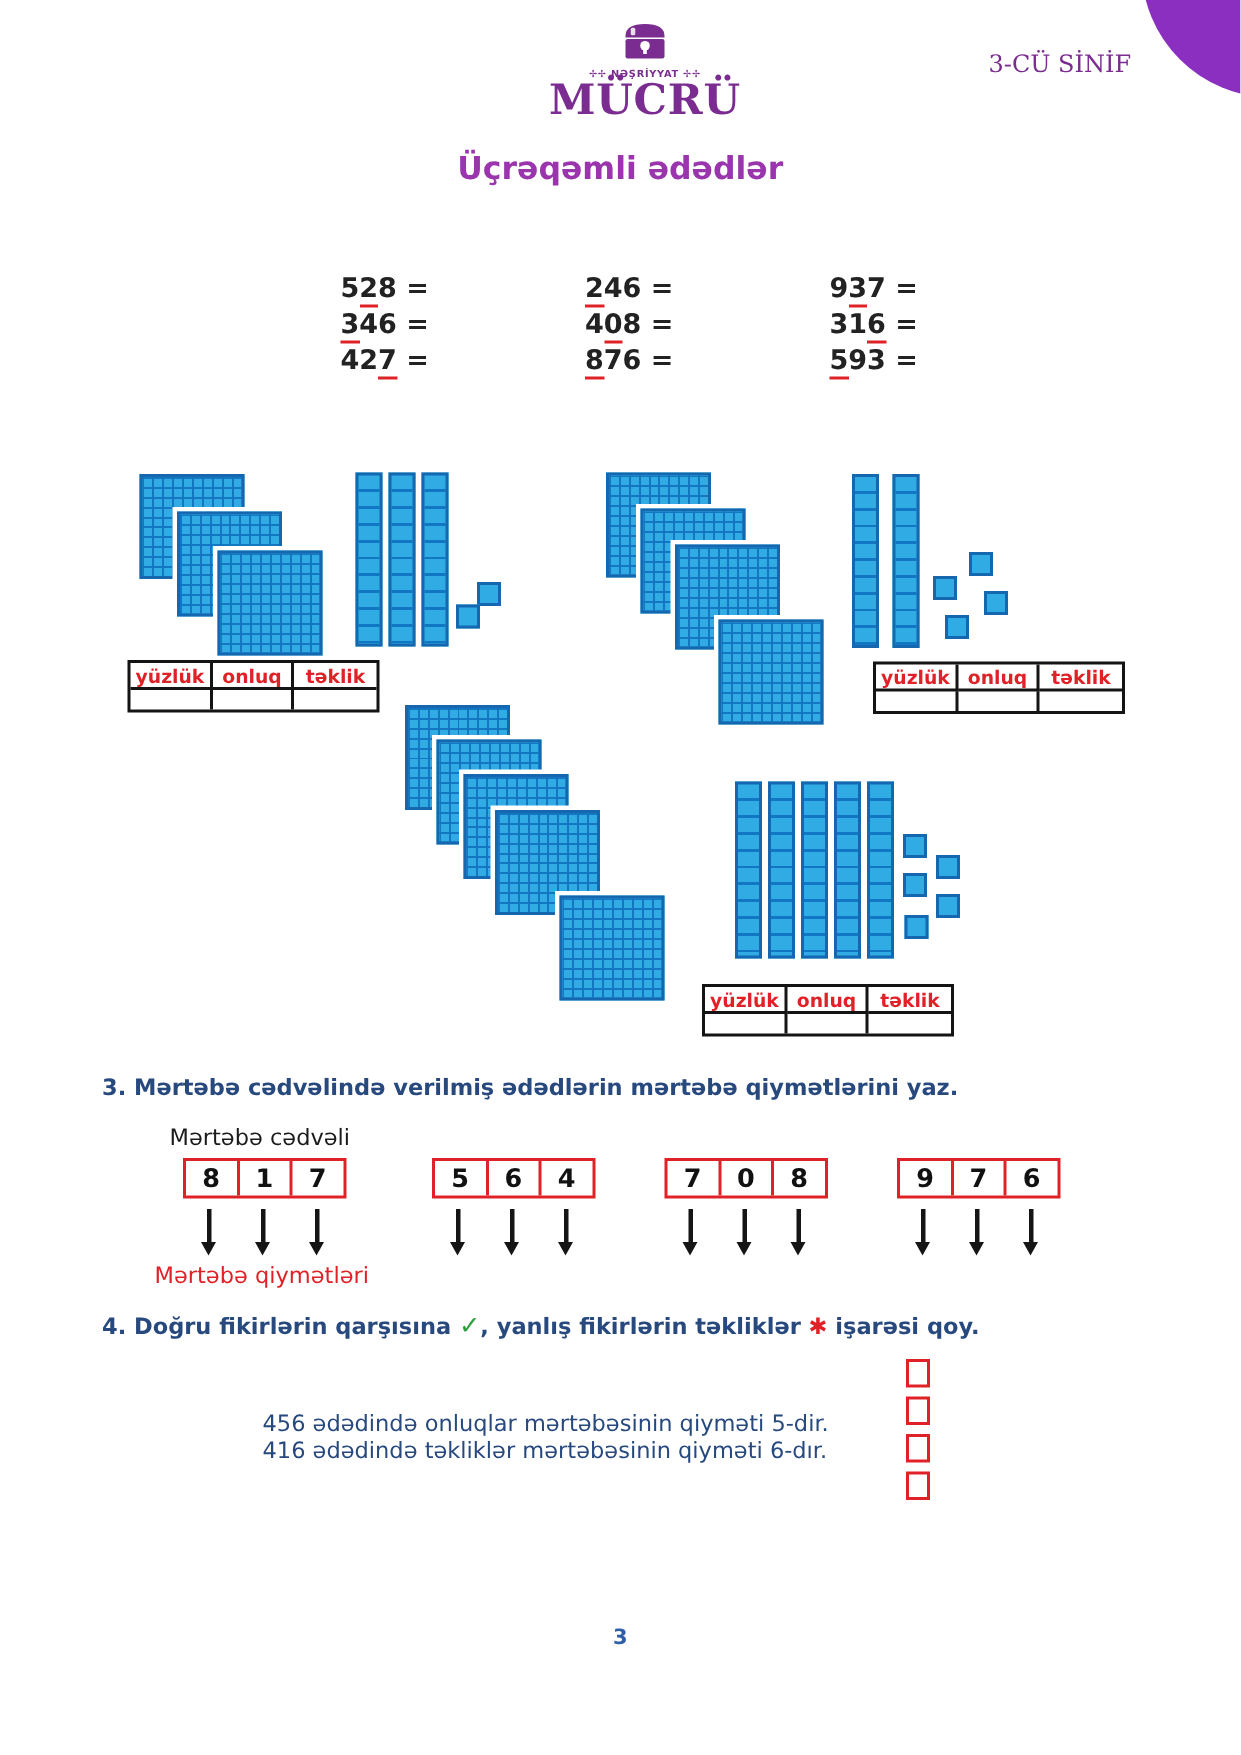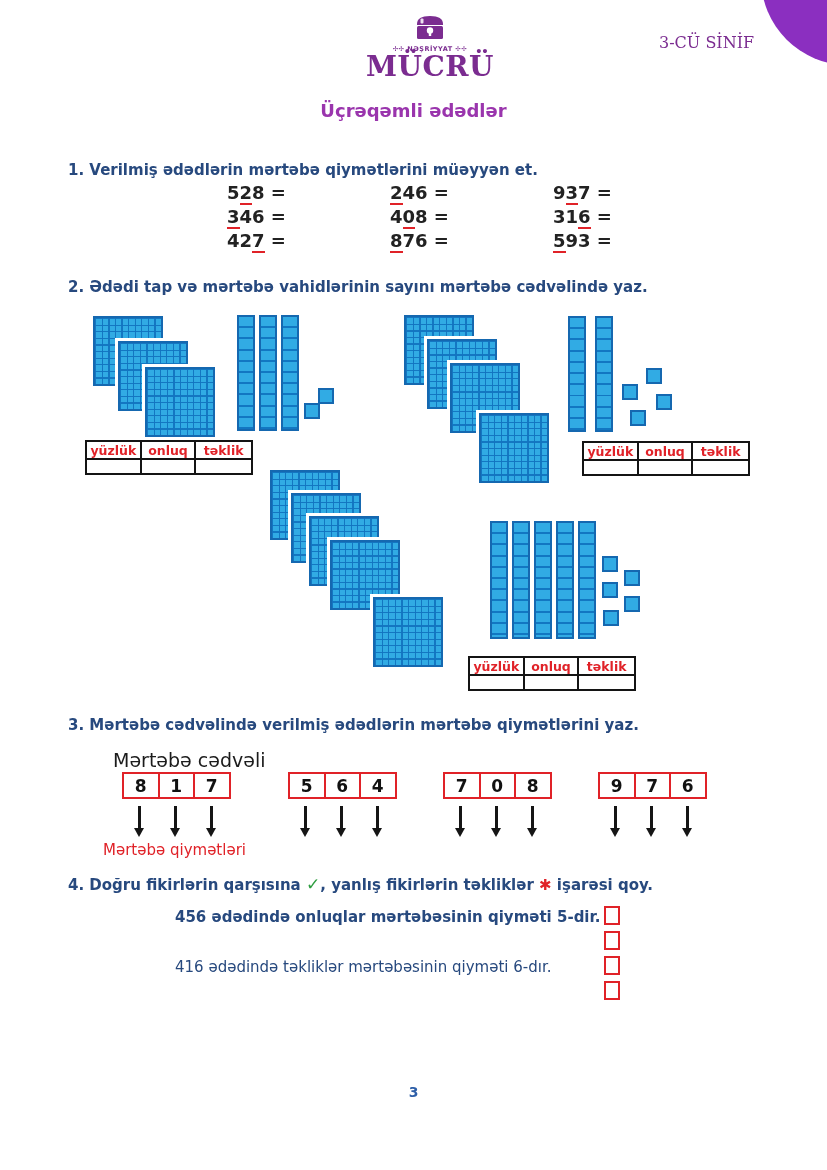--- a/index.html
+++ b/index.html
@@ -17,21 +17,21 @@
   .logo-small{font-size:6.5px;font-weight:bold;color:#7b2c90;letter-spacing:.5px;white-space:nowrap;}
   .logo-main{font-family:"DejaVu Serif","Liberation Serif",serif;font-weight:bold;font-size:28px;
              color:#7b2c90;letter-spacing:.5px;line-height:1;}
   .grade{position:absolute;left:659px;top:33px;font-family:"DejaVu Serif","Liberation Serif",serif;
          font-size:16px;color:#7b2c90;white-space:nowrap;}
   .corner{position:absolute;left:761px;top:-109px;width:174px;height:174px;border-radius:50%;
           background:#8b2fc0;}
 
   
   .title{position:absolute;top:100px;left:0;width:100%;text-align:center;margin:0;
-         font-size:18px;font-weight:bold;color:#9a35ad;}
+         font-size:21px;font-weight:bold;color:#9a35ad;}
   .task-h{position:absolute;left:68px;font-size:15px;font-weight:bold;color:#27497e;white-space:nowrap;}
 
   
   .nums{position:absolute;left:227px;top:182px;display:grid;
         grid-template-columns:163px 163px 120px;grid-auto-rows:24px;
         font-size:18px;font-weight:bold;color:#222222;}
   .ul{border-bottom:2.6px solid #e02228;}
 
   
   .blk{position:absolute;box-sizing:border-box;border:2px solid #1568b0;background-color:#31abe4;}
@@ -44,21 +44,21 @@
   
   .pv{position:absolute;width:164px;border:2.6px solid #141414;background:#ffffff;
       display:grid;grid-template-columns:1fr 1fr 1fr;}
   .pvh{height:16px;border-bottom:2.2px solid #141414;border-right:2.2px solid #141414;
        color:#e02228;font-weight:bold;font-size:12.5px;display:flex;align-items:center;justify-content:center;}
   .pvh.last{border-right:none;}
   .pvc{height:13px;border-right:2.2px solid #141414;}
   .pvc.last{border-right:none;}
 
   
-  .plain-label{position:absolute;font-size:19px;color:#1b1b1b;white-space:nowrap;}
+  .plain-label{position:absolute;font-size:15px;color:#1b1b1b;white-space:nowrap;}
   .red-label{position:absolute;font-size:15px;color:#e02228;white-space:nowrap;}
   .dt{position:absolute;top:772px;display:flex;border:2.5px solid #e02228;background:#ffffff;}
   .dt-cell{width:33.5px;height:23px;display:flex;align-items:center;justify-content:center;
            font-size:17px;font-weight:bold;color:#111111;border-right:2.5px solid #e02228;}
   .dt-cell.last{border-right:none;}
   .arrow{position:absolute;top:806px;width:2.5px;height:22px;background:#151515;}
   .arrow::after{content:"";position:absolute;left:-4.4px;top:22px;width:0;height:0;
                 border:5.5px solid transparent;border-top:9px solid #151515;border-bottom:0;}
 
   
@@ -87,34 +87,32 @@
     <div class="logo-txt">
       <div class="logo-small">✢✢ NƏŞRİYYAT ✢✢</div>
       <div class="logo-main">MÜCRÜ</div>
     </div>
   </div>
   <div class="grade">3-CÜ SİNİF</div>
   <div class="corner"></div>
 
   <h1 class="title">Üçrəqəmli ədədlər</h1>
 
-  <div class="task-h" style="top:161px;">1. Verilmiş ədədlərin mərtəbə qiymətlərini müəyyən et.</div>
   <div class="nums">
     <div><span>5</span><span class="ul">2</span><span>8 =</span></div>
     <div><span></span><span class="ul">2</span><span>46 =</span></div>
     <div><span>9</span><span class="ul">3</span><span>7 =</span></div>
     <div><span></span><span class="ul">3</span><span>46 =</span></div>
     <div><span>4</span><span class="ul">0</span><span>8 =</span></div>
     <div><span>31</span><span class="ul">6</span><span> =</span></div>
     <div><span>42</span><span class="ul">7</span><span> =</span></div>
     <div><span></span><span class="ul">8</span><span>76 =</span></div>
     <div><span></span><span class="ul">5</span><span>93 =</span></div>
   </div>
 
-  <div class="task-h" style="top:278px;">2. Ədədi tap və mərtəbə vahidlərinin sayını mərtəbə cədvəlində yaz.</div>
   <div>
       <div class="blk hundred-block" style="left: 93px; top: 316px; width: 70px; height: 70px;"></div>
       <div class="blk hundred-block" style="left: 118px; top: 341px; width: 70px; height: 70px;"></div>
       <div class="blk hundred-block" style="left: 145px; top: 367px; width: 70px; height: 70px;"></div>
       <div class="blk ten-rod" style="left: 237px; top: 315px; width: 18px; height: 116px;"></div>
       <div class="blk ten-rod" style="left: 259px; top: 315px; width: 18px; height: 116px;"></div>
       <div class="blk ten-rod" style="left: 281px; top: 315px; width: 18px; height: 116px;"></div>
       <div class="blk one-cube" style="left: 318px; top: 388px; width: 16px; height: 16px;"></div>
       <div class="blk one-cube" style="left: 304px; top: 403px; width: 16px; height: 16px;"></div>
       <div class="blk hundred-block" style="left: 404px; top: 315px; width: 70px; height: 70px;"></div>
@@ -205,21 +203,21 @@
   <div class="arrow" style="left:614px;"></div>
   <div class="arrow" style="left:650px;"></div>
   <div class="arrow" style="left:686px;"></div>
 
   <div class="red-label" style="left:103px;top:841px;">Mərtəbə qiymətləri</div>
 
   <div class="task-h" style="top:874px;">
     <span>4. Doğru fikirlərin qarşısına </span><span class="chk">✓</span><span>, yanlış fikirlərin təkliklər </span><span class="crx">✱</span><span> işarəsi qoy.</span>
   </div>
 
-  <div class="stmt" style="top:908px;font-weight:bold;">456 ədədində onluqlar mərtəbəsinin qiyməti 5-dir.</div>
+  <div class="stmt" style="top:940px;">456 ədədində onluqlar mərtəbəsinin qiyməti 5-dir.</div>
   <div class="stmt" style="top:958px;">416 ədədində təkliklər mərtəbəsinin qiyməti 6-dır.</div>
 
   <div class="cbx" style="top:906px;"></div>
   <div class="cbx" style="top:931px;"></div>
   <div class="cbx" style="top:956px;"></div>
   <div class="cbx" style="top:981px;"></div>
 
   <div class="pageno">3</div>
 
 </div>

